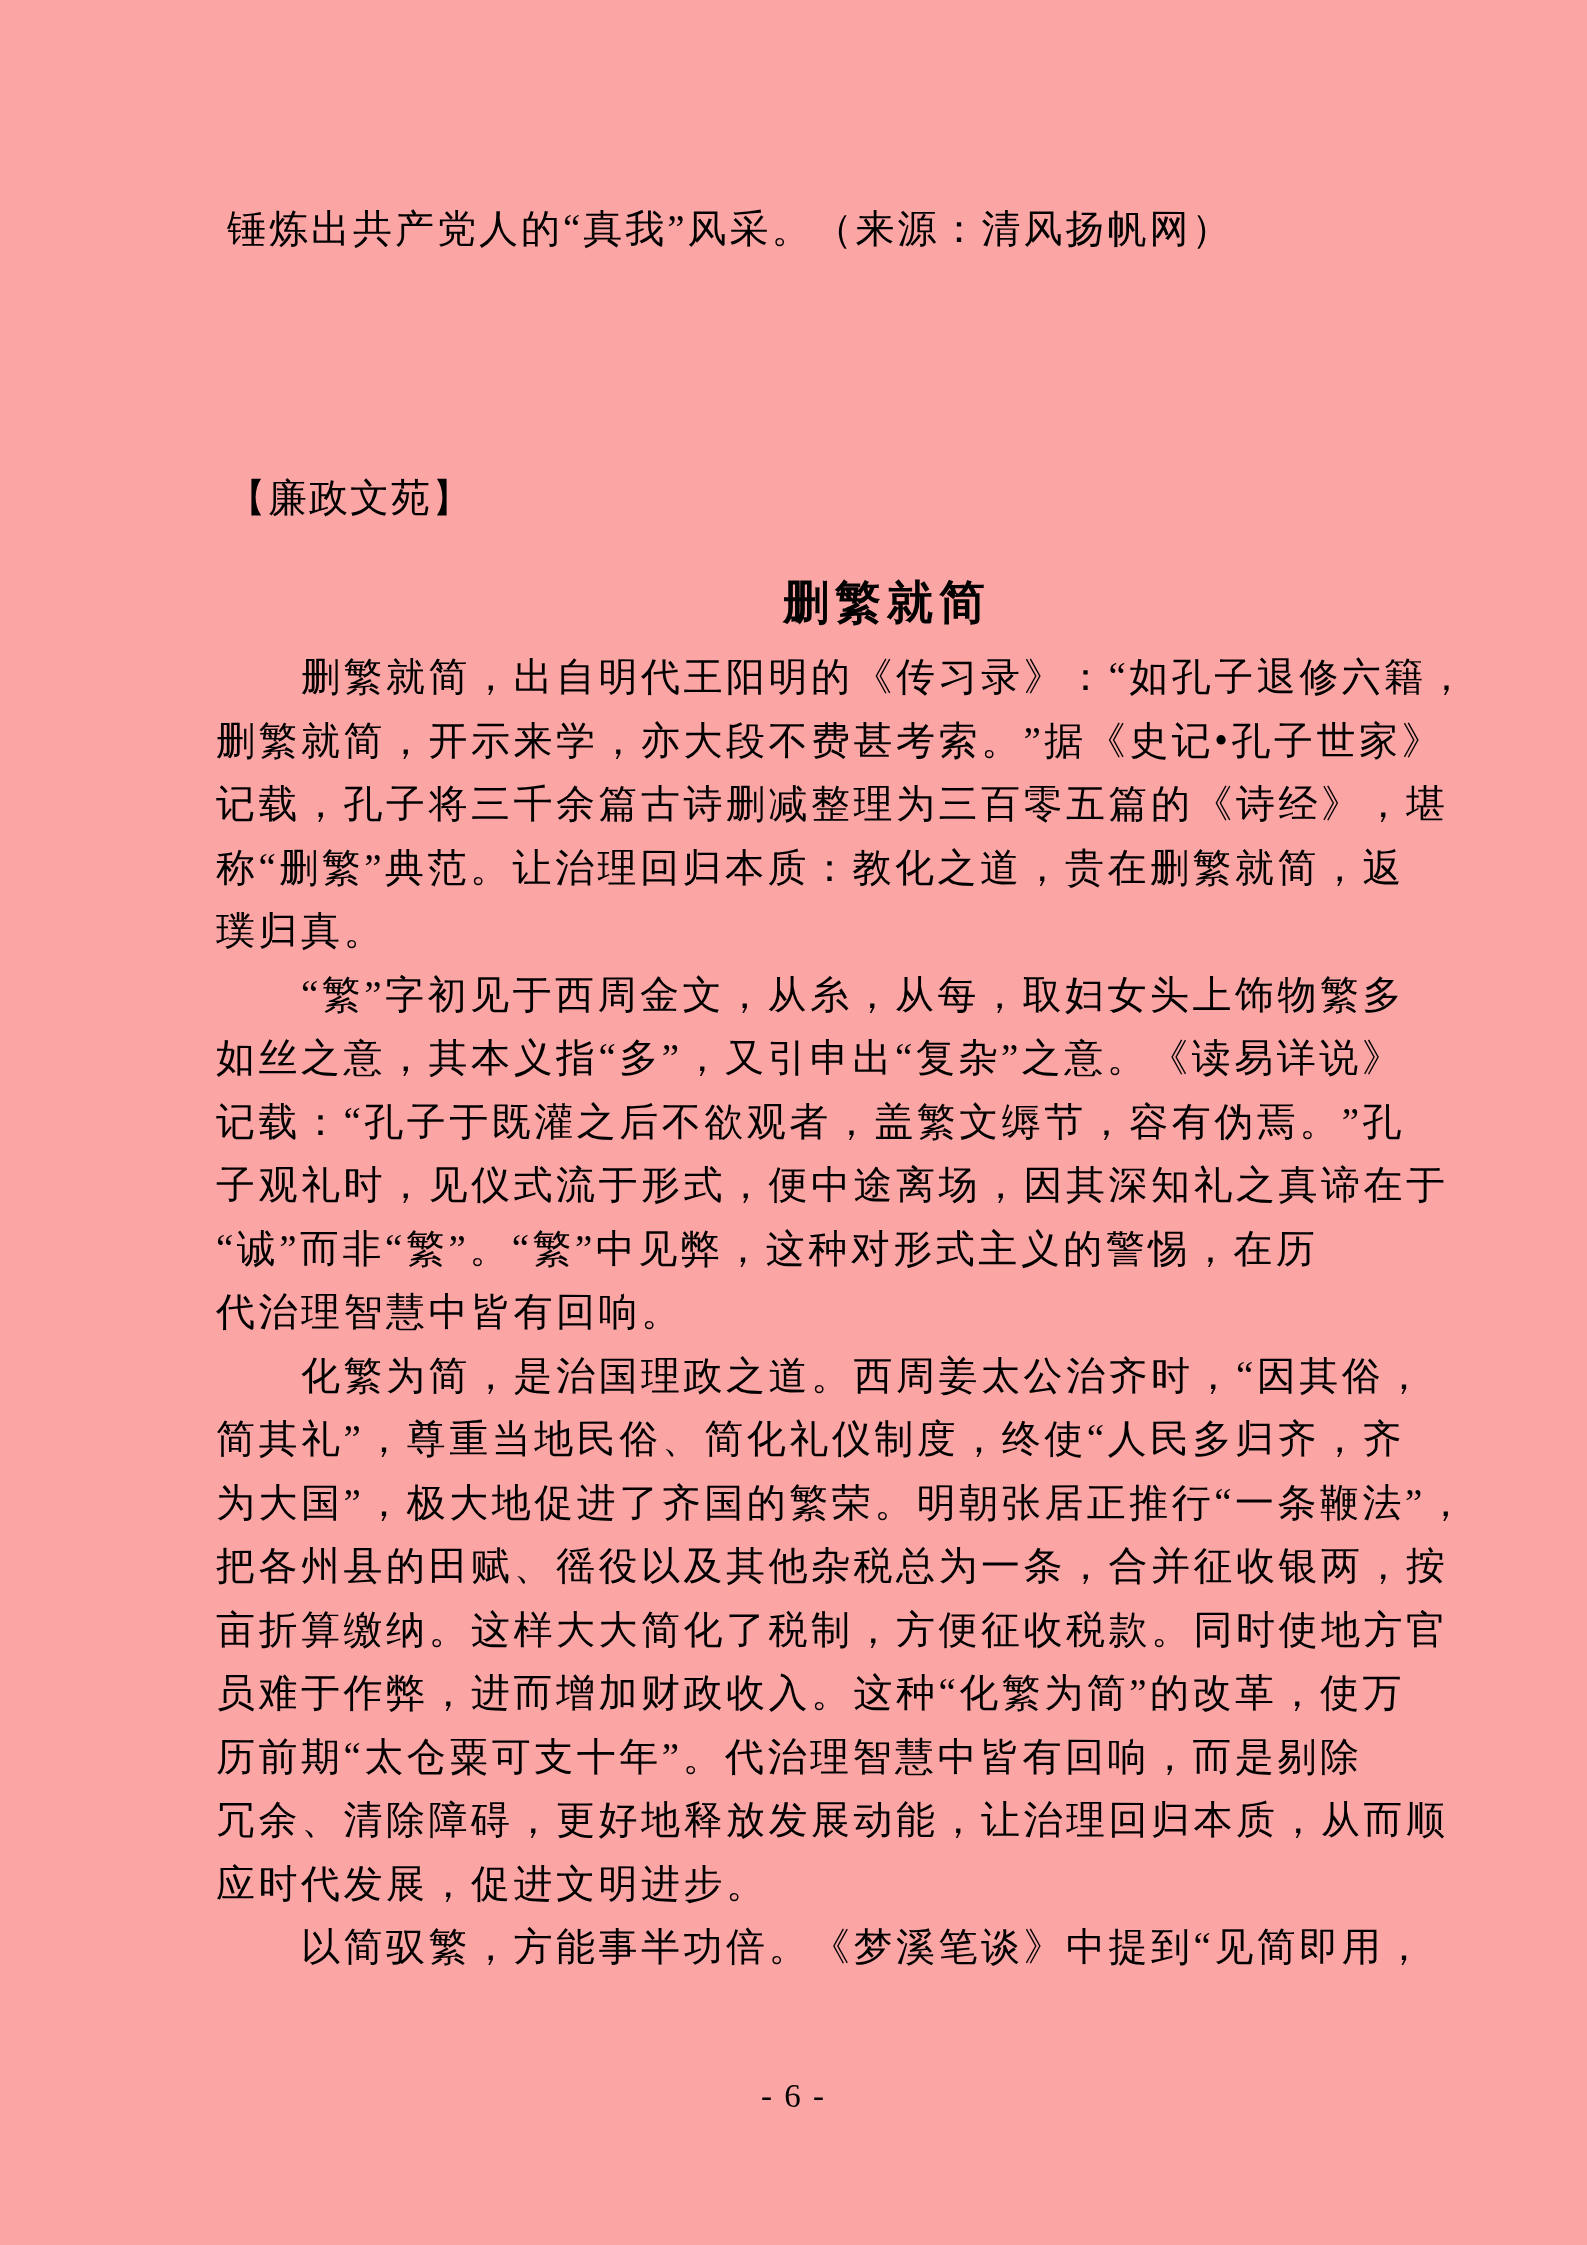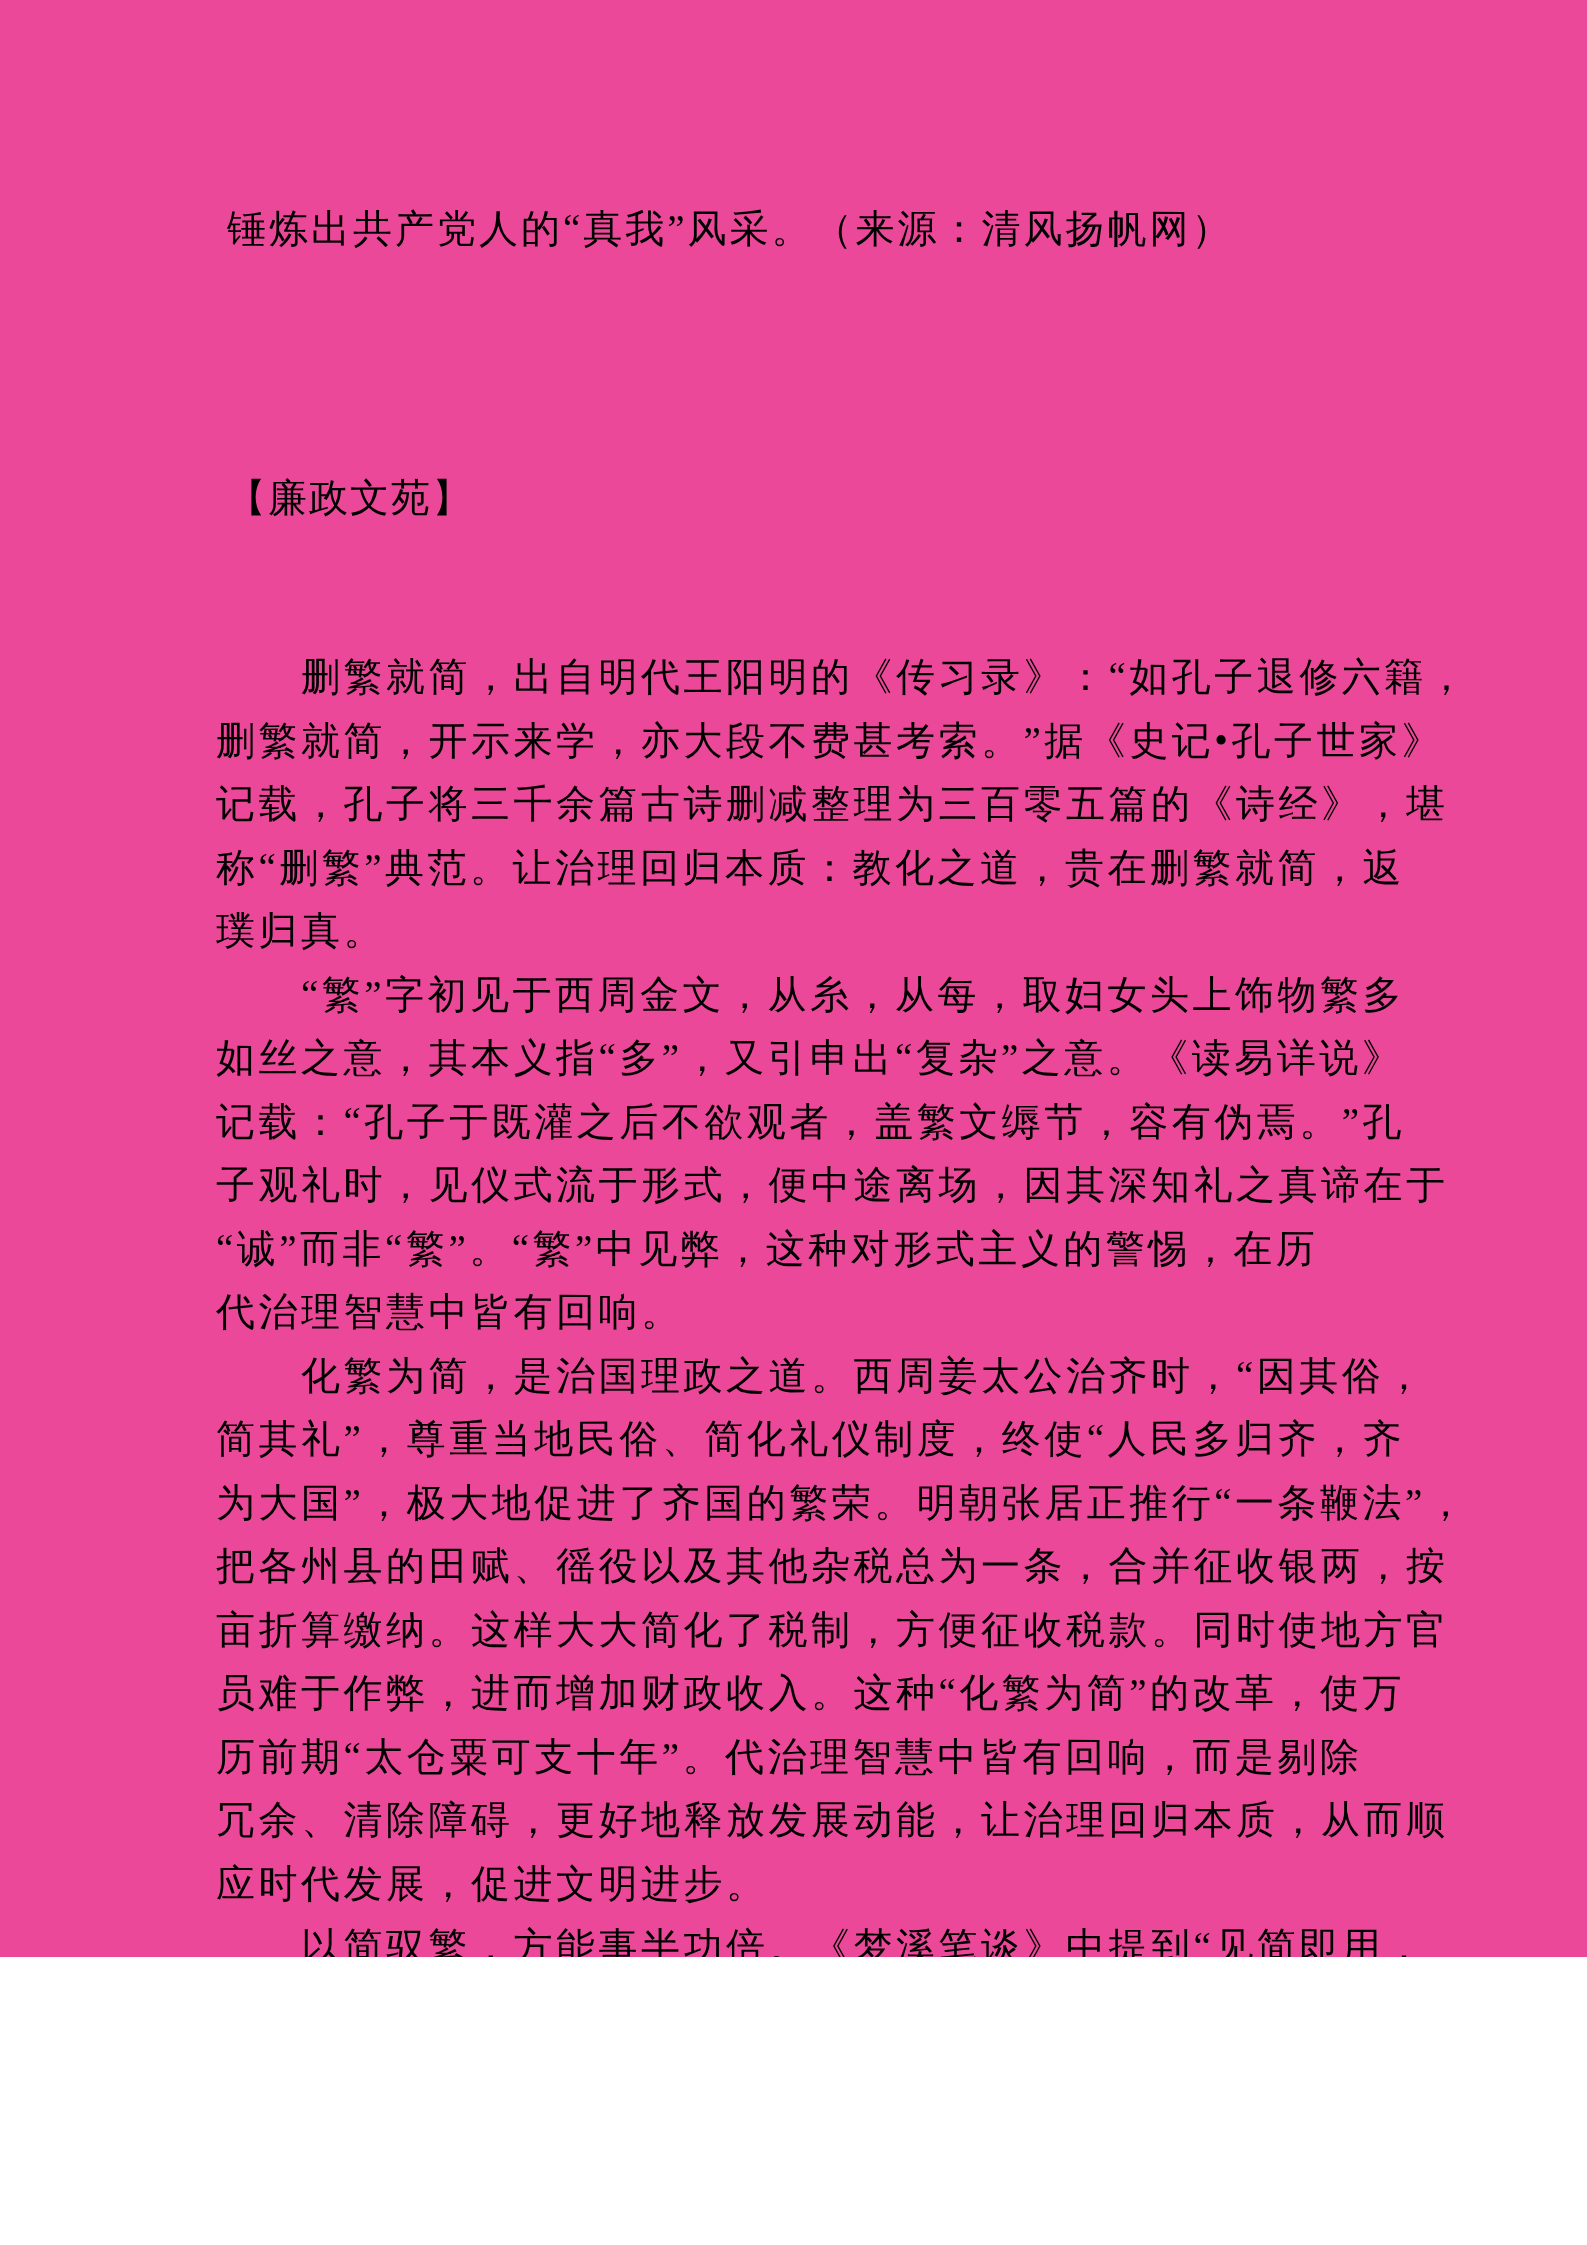--- a/index.html
+++ b/index.html
@@ -3,22 +3,22 @@
 <meta charset="utf-8">
 <style>
   html, body {
     margin: 0;
     padding: 0;
     background: #ffffff;
   }
   .page {
     position: relative;
     width: 1587px;
-    height: 1957px;
-    background: #ec4899;
+    height: 2245px;
+    background: #fca5a5;
     color: #000000;
     font-family: "Liberation Serif", "DejaVu Serif", serif;
     overflow: hidden;
   }
   .intro-line {
     position: absolute;
     top: 202px;
     left: 227px;
     font-size: 39px;
     letter-spacing: 3px;
@@ -72,20 +72,21 @@
 </style>
 </head>
 <body>
 
 <div class="page">
 
   <div class="intro-line">锤炼出共产党人的“真我”风采。（来源：清风扬帆网）</div>
 
   <div class="section-header">【廉政文苑】</div>
 
+  <div class="article-title">删繁就简</div>
 
   <div class="article-body">
     <div class="bline indent">删繁就简，出自明代王阳明的《传习录》：“如孔子退修六籍，</div>
     <div class="bline">删繁就简，开示来学，亦大段不费甚考索。”据《史记•孔子世家》</div>
     <div class="bline">记载，孔子将三千余篇古诗删减整理为三百零五篇的《诗经》，堪</div>
     <div class="bline">称“删繁”典范。让治理回归本质：教化之道，贵在删繁就简，返</div>
     <div class="bline">璞归真。</div>
     <div class="bline indent">“繁”字初见于西周金文，从糸，从每，取妇女头上饰物繁多</div>
     <div class="bline">如丝之意，其本义指“多”，又引申出“复杂”之意。《读易详说》</div>
     <div class="bline">记载：“孔子于既灌之后不欲观者，盖繁文缛节，容有伪焉。”孔</div>

